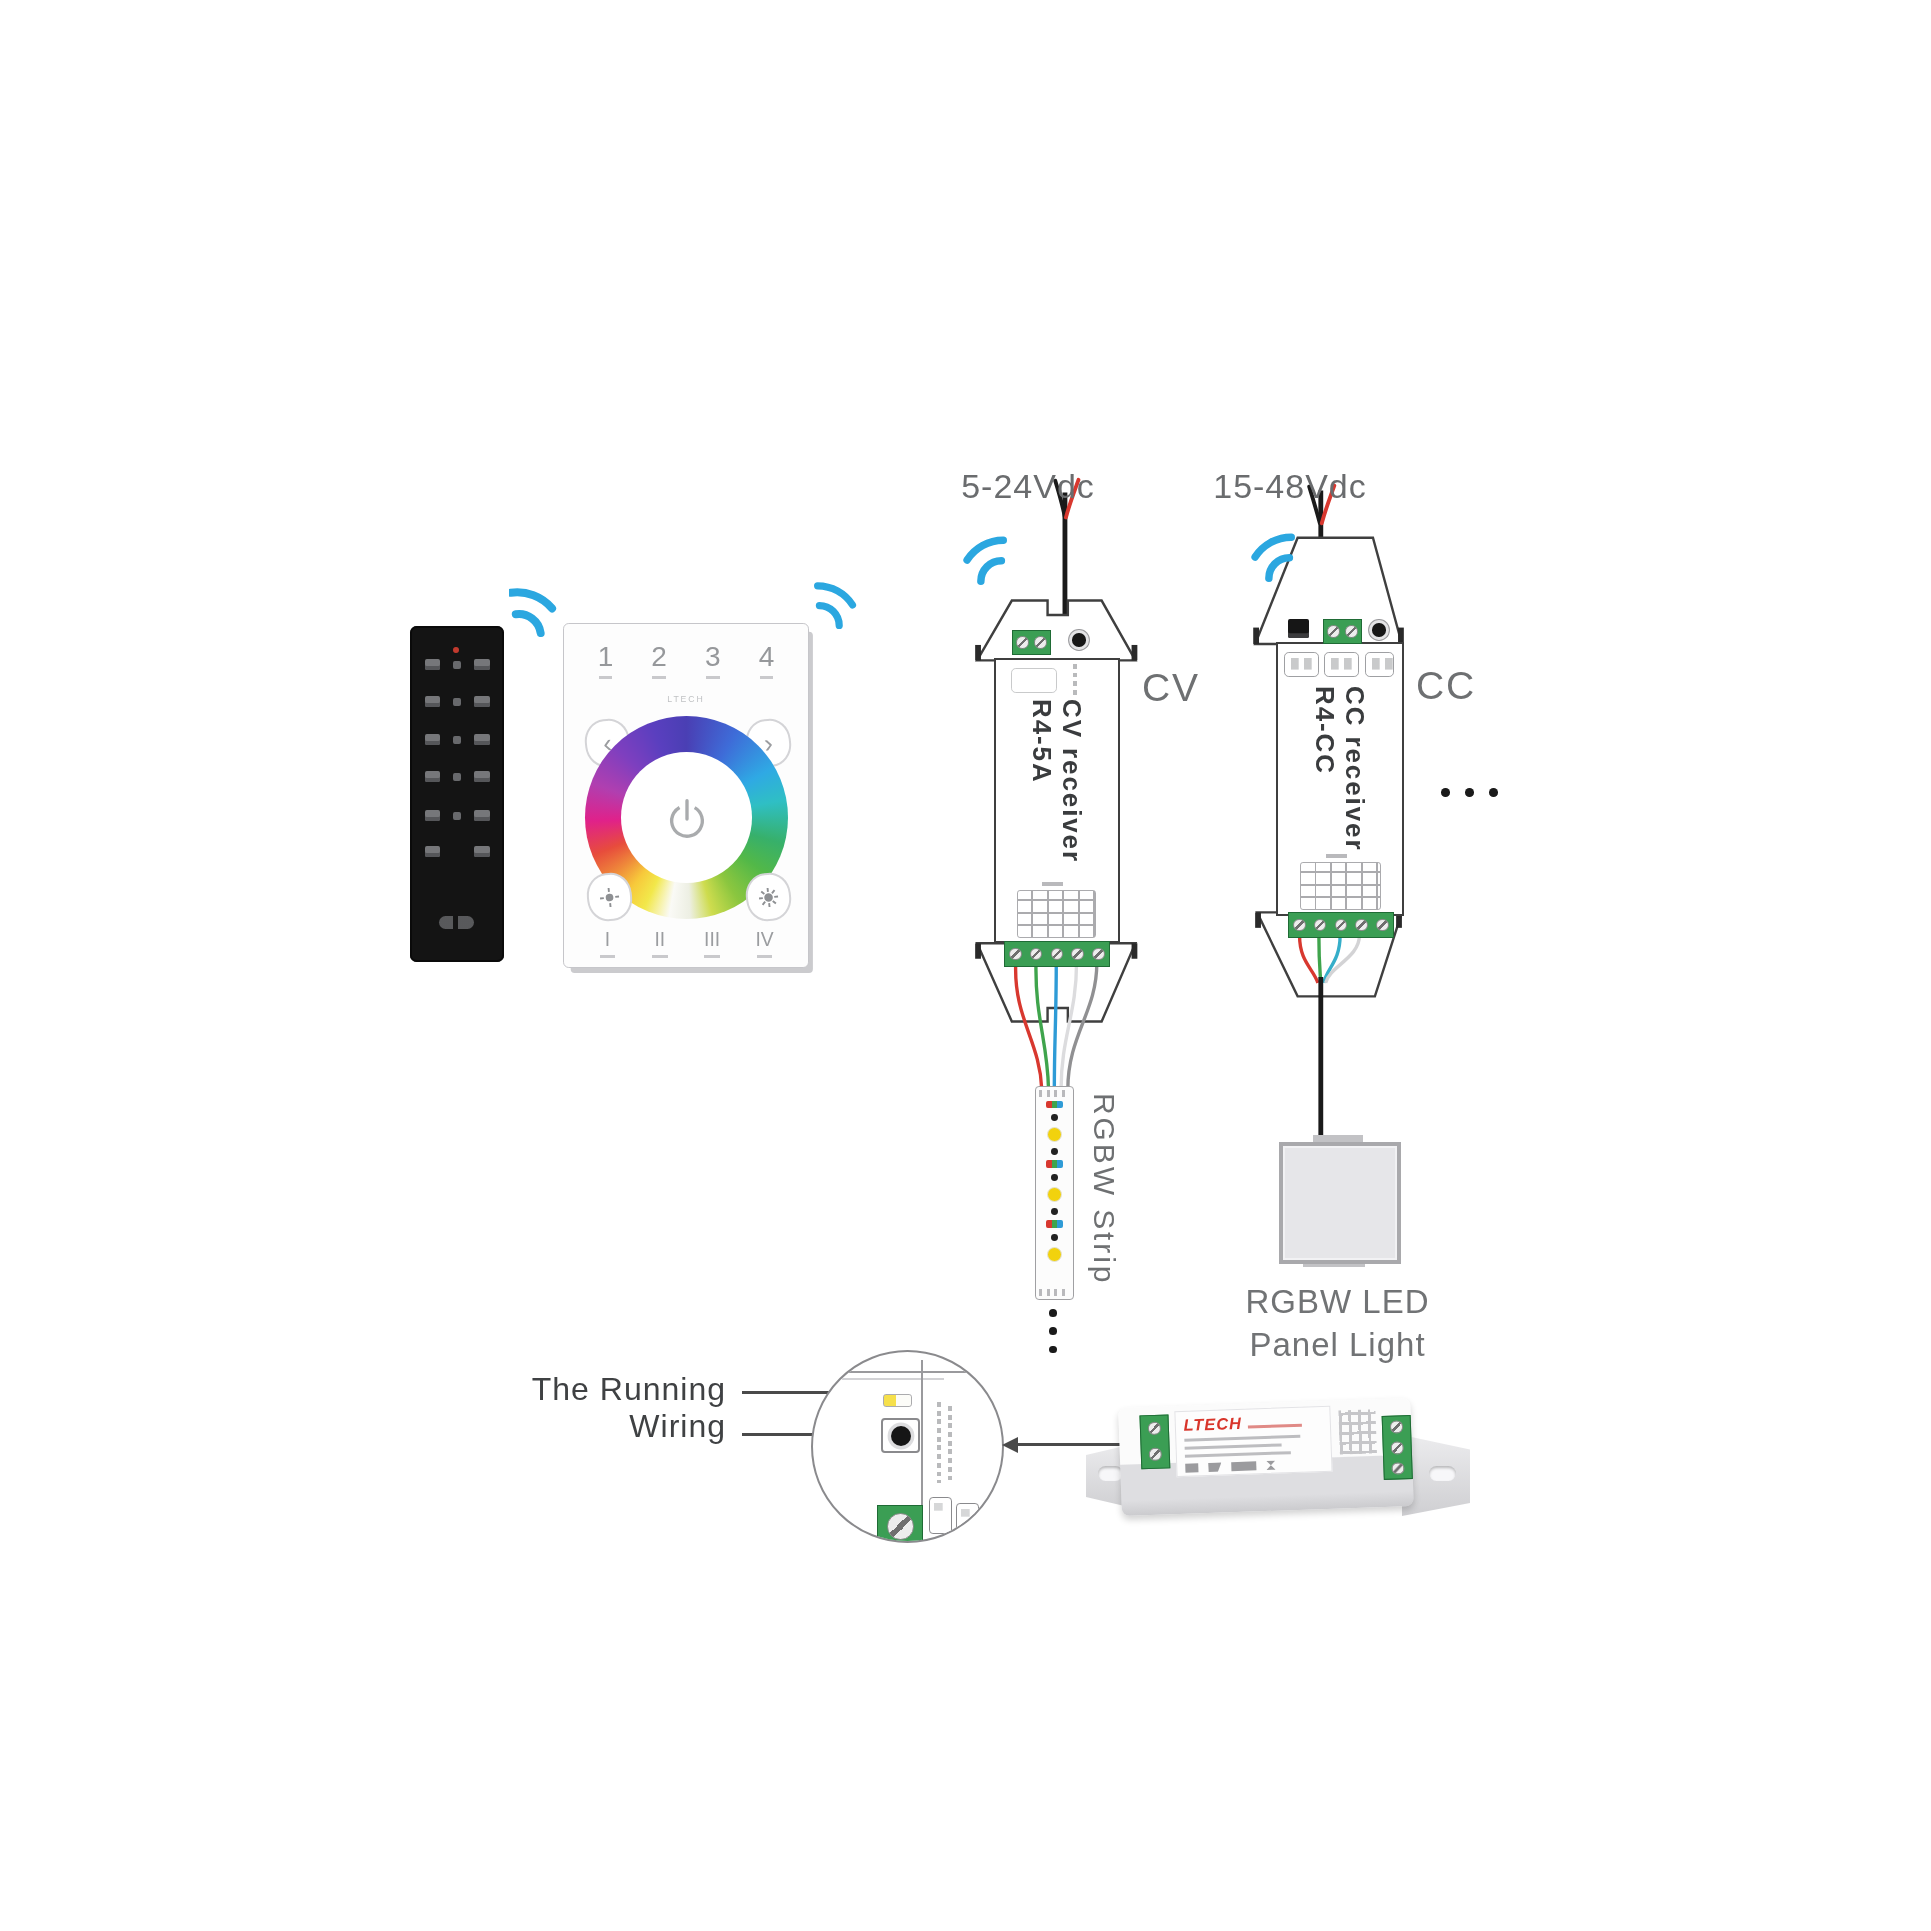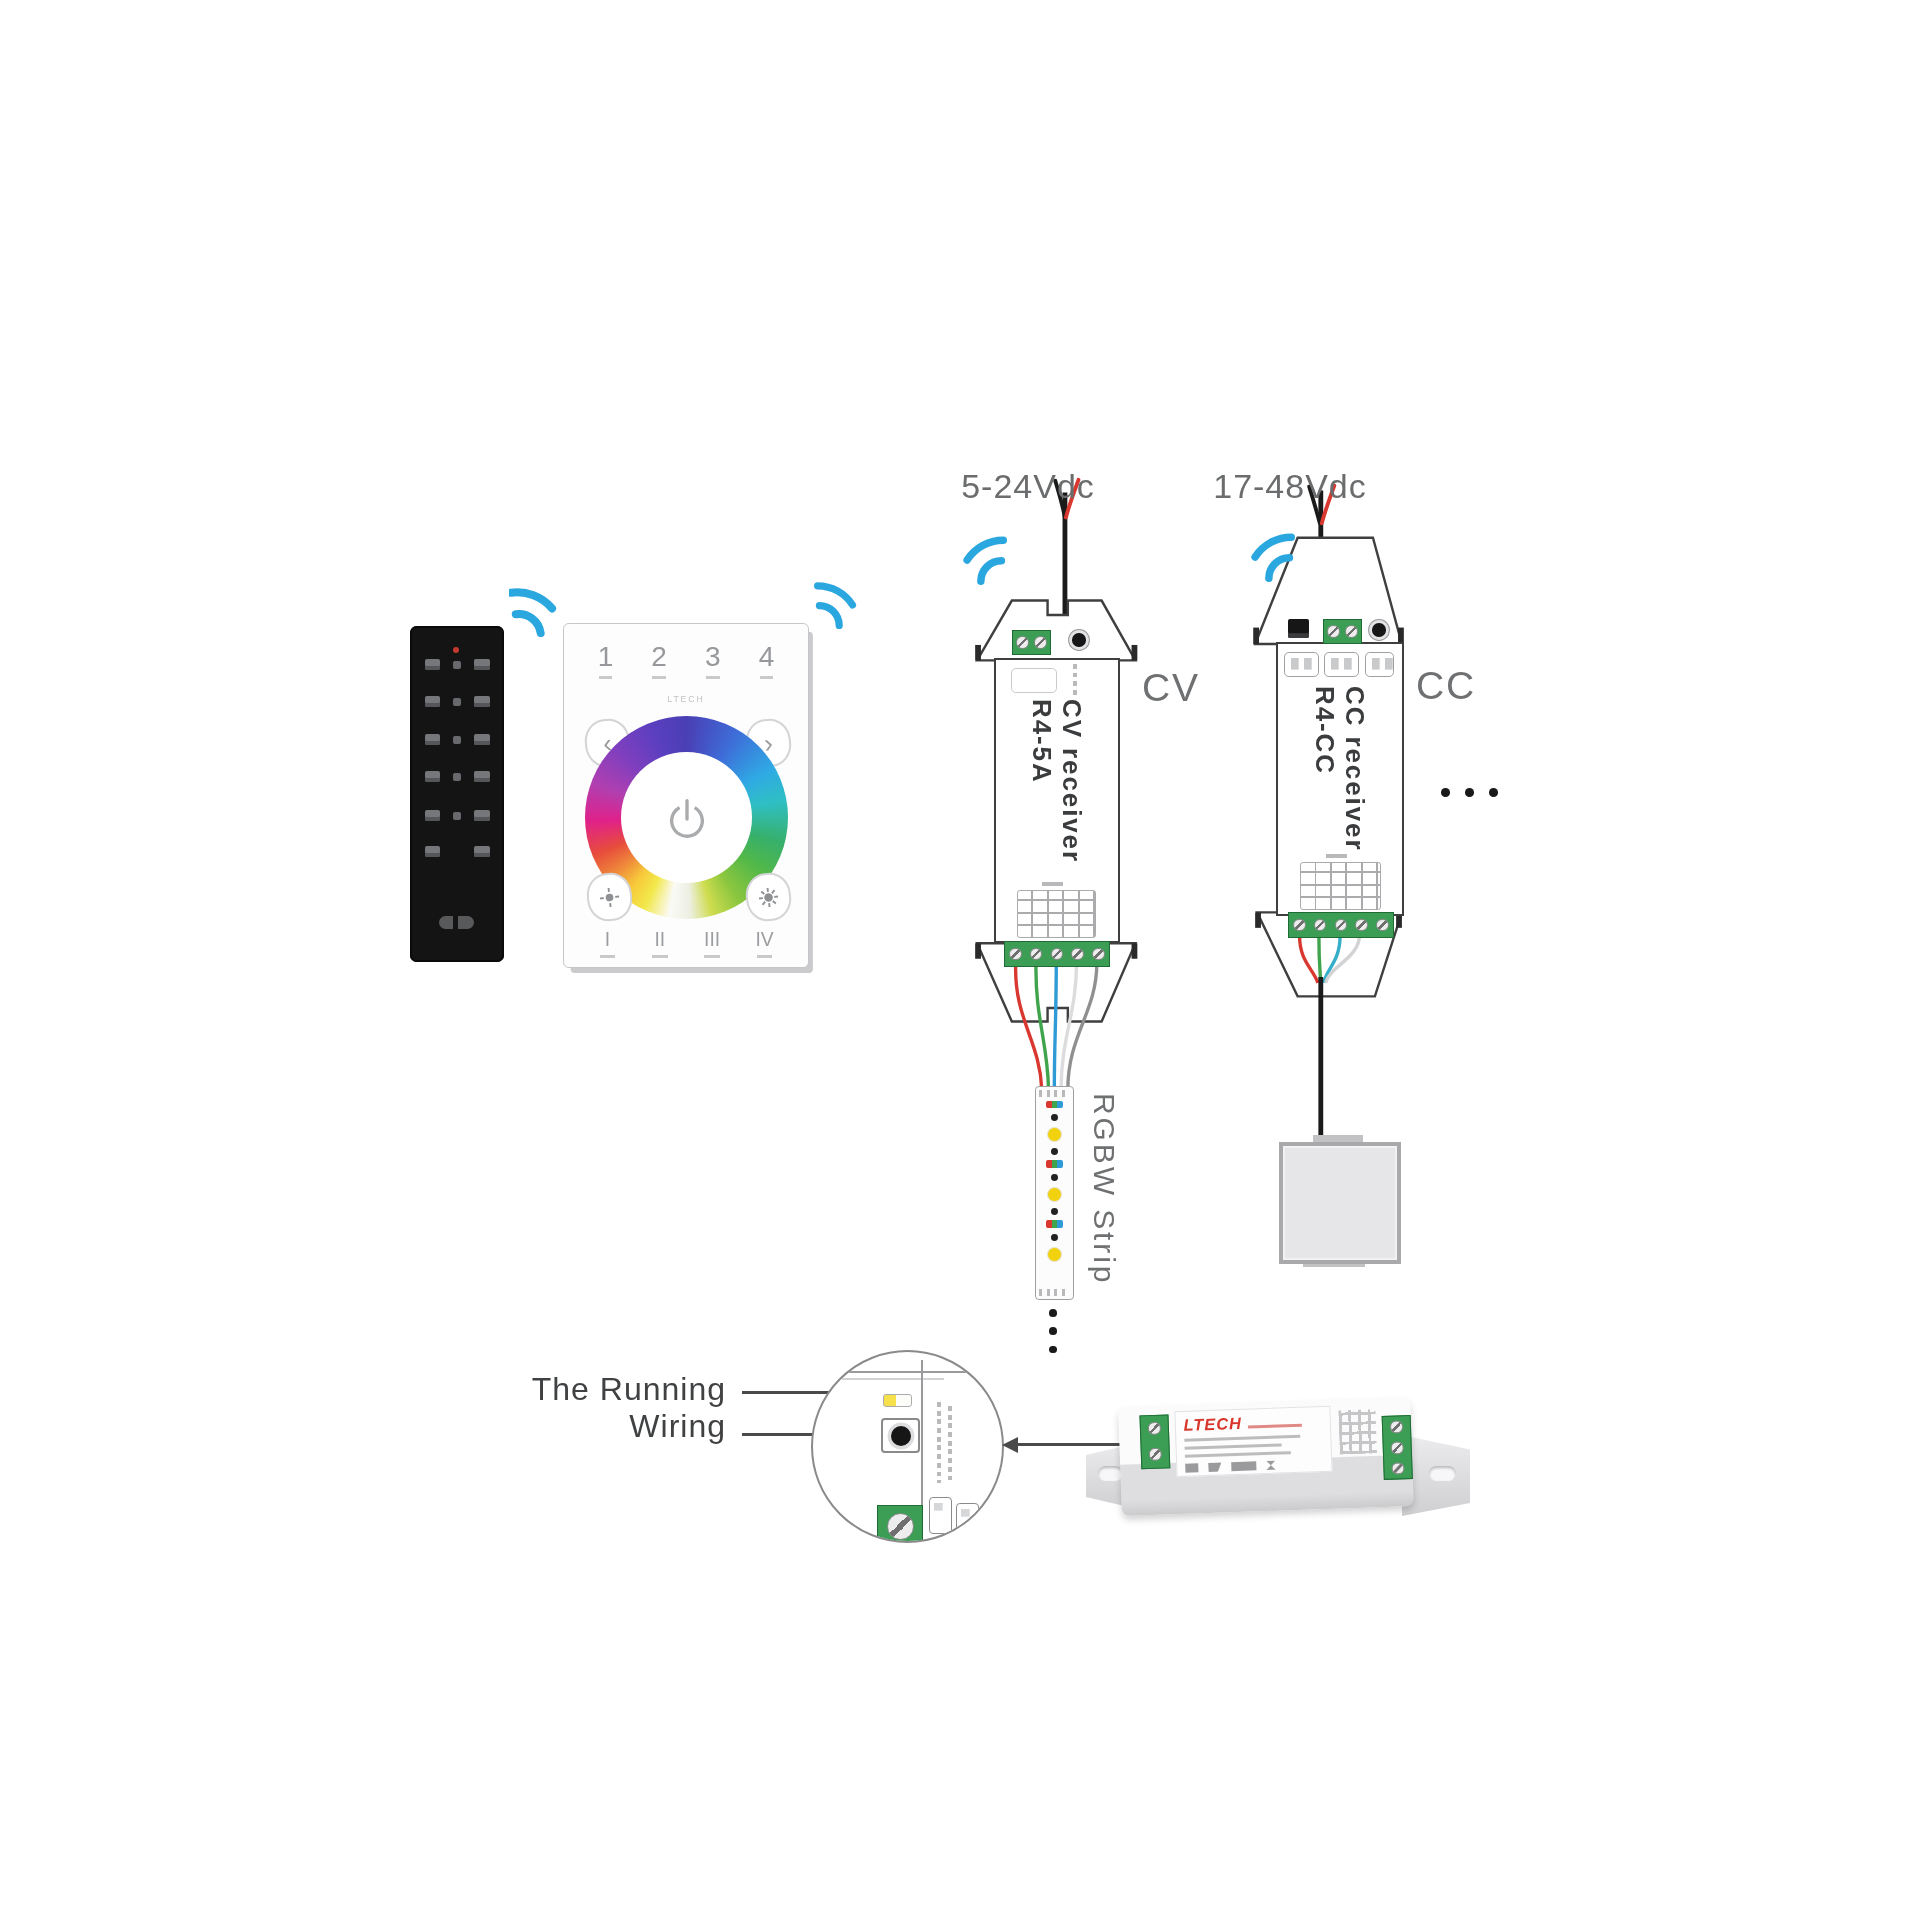--- a/index.html
+++ b/index.html
@@ -257,21 +257,21 @@
   <div class="c" style="left:1072px;top:633px;width:13.5px;height:13.5px;border-radius:50%;background:#161616;box-shadow:0 0 0 2.9px #E3E3E5,0 0 0 3.9px #9A9A9D;"></div>
   <div class="c term" style="left:1004px;top:941px;width:104px;height:24px;">
     <span class="screw"></span>
       <span class="screw"></span>
       <span class="screw"></span>
       <span class="screw"></span>
       <span class="screw"></span>
   </div>
   <div class="c tag" style="left:1142px;top:666px;">CV</div>
 
-  <div class="c volt" style="left:1203px;top:444px;width:174px;">17-48Vdc</div>
+  <div class="c volt" style="left:1203px;top:444px;width:174px;">15-48Vdc</div>
   <div class="c rbody" style="left:1276px;top:642px;width:124px;height:270px;">
     <div class="c slot3" style="left:5.8px;top:7.7px;width:33px;height:23px;"></div>
     <div class="c slot3" style="left:46px;top:7.7px;width:33px;height:23px;"></div>
     <div class="c slot3" style="left:87px;top:7.7px;width:27px;height:23px;"></div>
     <div class="c vtext" style="left:32px;top:42px;height:203px;">
       <div>CC receiver</div>
       <div>R4-CC</div>
     </div>
     <div class="c" style="left:48px;top:210px;width:21px;height:3.9px;background:#B9B9BC;"></div>
     <div class="c grid" style="left:22px;top:218px;width:79px;height:46px;"></div>
@@ -312,20 +312,24 @@
   <div class="c vlabel" style="left:1087px;top:1093px;height:208px;">RGBW Strip</div>
   <div class="c" style="left:1049px;top:1309px;display:flex;flex-direction:column;gap:10.6px;">
     <span class="dot" style="width:7.7px;height:7.7px;"></span>
       <span class="dot" style="width:7.7px;height:7.7px;"></span>
       <span class="dot" style="width:7.7px;height:7.7px;"></span>
   </div>
 
   <div class="c" style="left:1313px;top:1135px;width:50px;height:9.7px;background:#C2C2C5;"></div>
   <div class="c" style="left:1303px;top:1257px;width:62px;height:9.7px;background:#C2C2C5;"></div>
   <div class="c plight" style="left:1279px;top:1142px;width:114px;height:114px;"></div>
+  <div class="c cap" style="left:1236px;top:1280px;width:203px;">
+    <div>RGBW LED</div>
+    <div>Panel Light</div>
+  </div>
 
   <div class="c callout" style="left:444px;top:1371px;width:282px;">The Running Wiring</div>
   <div class="c aline" style="left:742px;top:1391px;width:114px;"></div>
   <div class="c ahead-r" style="left:854px;top:1385px;"></div>
   <div class="c aline" style="left:742px;top:1433px;width:108px;"></div>
   <div class="c ahead-r" style="left:848px;top:1426px;"></div>
 
   <div class="c circle" style="left:811px;top:1350px;">
     <div class="c" style="left:17.4px;right:27px;top:19.3px;height:1.9px;background:#9A9A9D;"></div>
     <div class="c" style="left:29px;right:58px;top:26px;height:1.9px;background:#D2D2D5;"></div>

